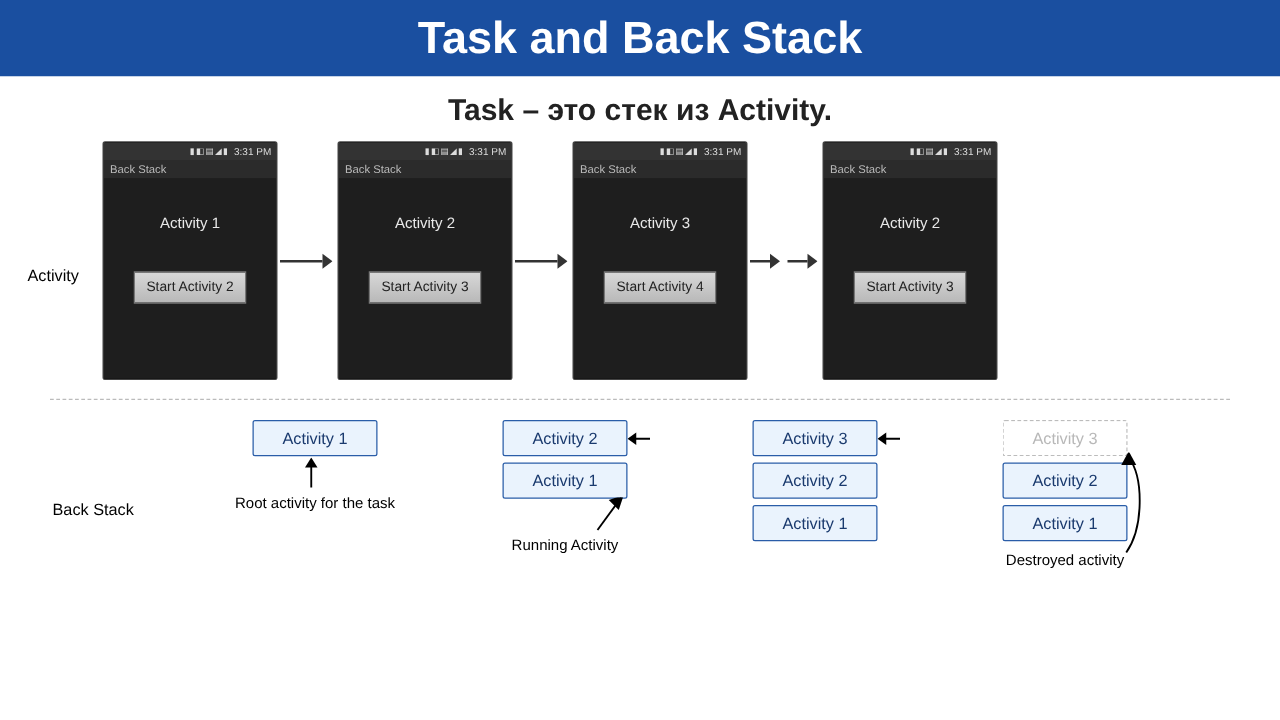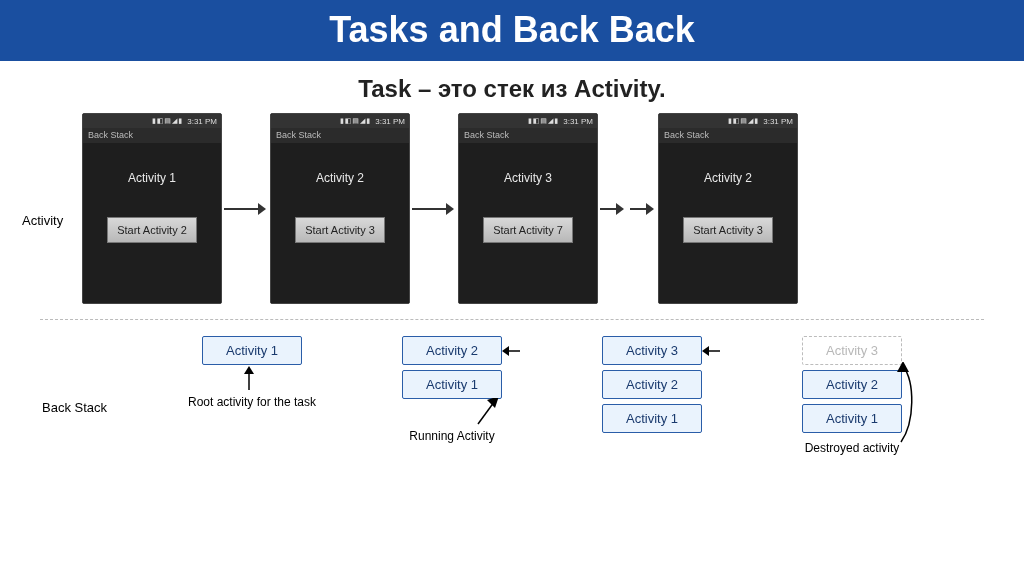--- a/index.html
+++ b/index.html
@@ -185,21 +185,21 @@
   }
   .small-arrow-left {
     position: absolute;
     right: -20px;
   }
   .small-arrow-left svg { width: 20px; height: 14px; }
 </style>
 </head>
 <body>
 
-<div class="title-bar">Tasks and Back Back</div>
+<div class="title-bar">Task and Back Stack</div>
 <div class="subtitle">Task – это стек из Activity.</div>
 
 <div class="diagram">
   <div class="row-label activity-label">Activity</div>
 
   <div class="phones-row">
 
     <div class="phone-group">
       <div class="phone">
         <div class="statusbar">
@@ -242,21 +242,21 @@
 
     <div class="phone-group">
       <div class="phone">
         <div class="statusbar">
           <span class="icons">▮◧▤◢▮</span>
           <span>3:31 PM</span>
         </div>
         <div class="appbar">Back Stack</div>
         <div class="phone-body">
           <div class="activity-name">Activity 3</div>
-          <button class="start-btn">Start Activity 7</button>
+          <button class="start-btn">Start Activity 4</button>
         </div>
       </div>
       <div class="arrow" style="width:26px">
         <svg viewBox="0 0 26 20">
             <line x1="2" y1="10" x2="18" y2="10" stroke="#333" stroke-width="2"></line>
             <polygon points="18,4 26,10 18,16" fill="#333"></polygon>
           </svg>
       </div>
     </div>
 

